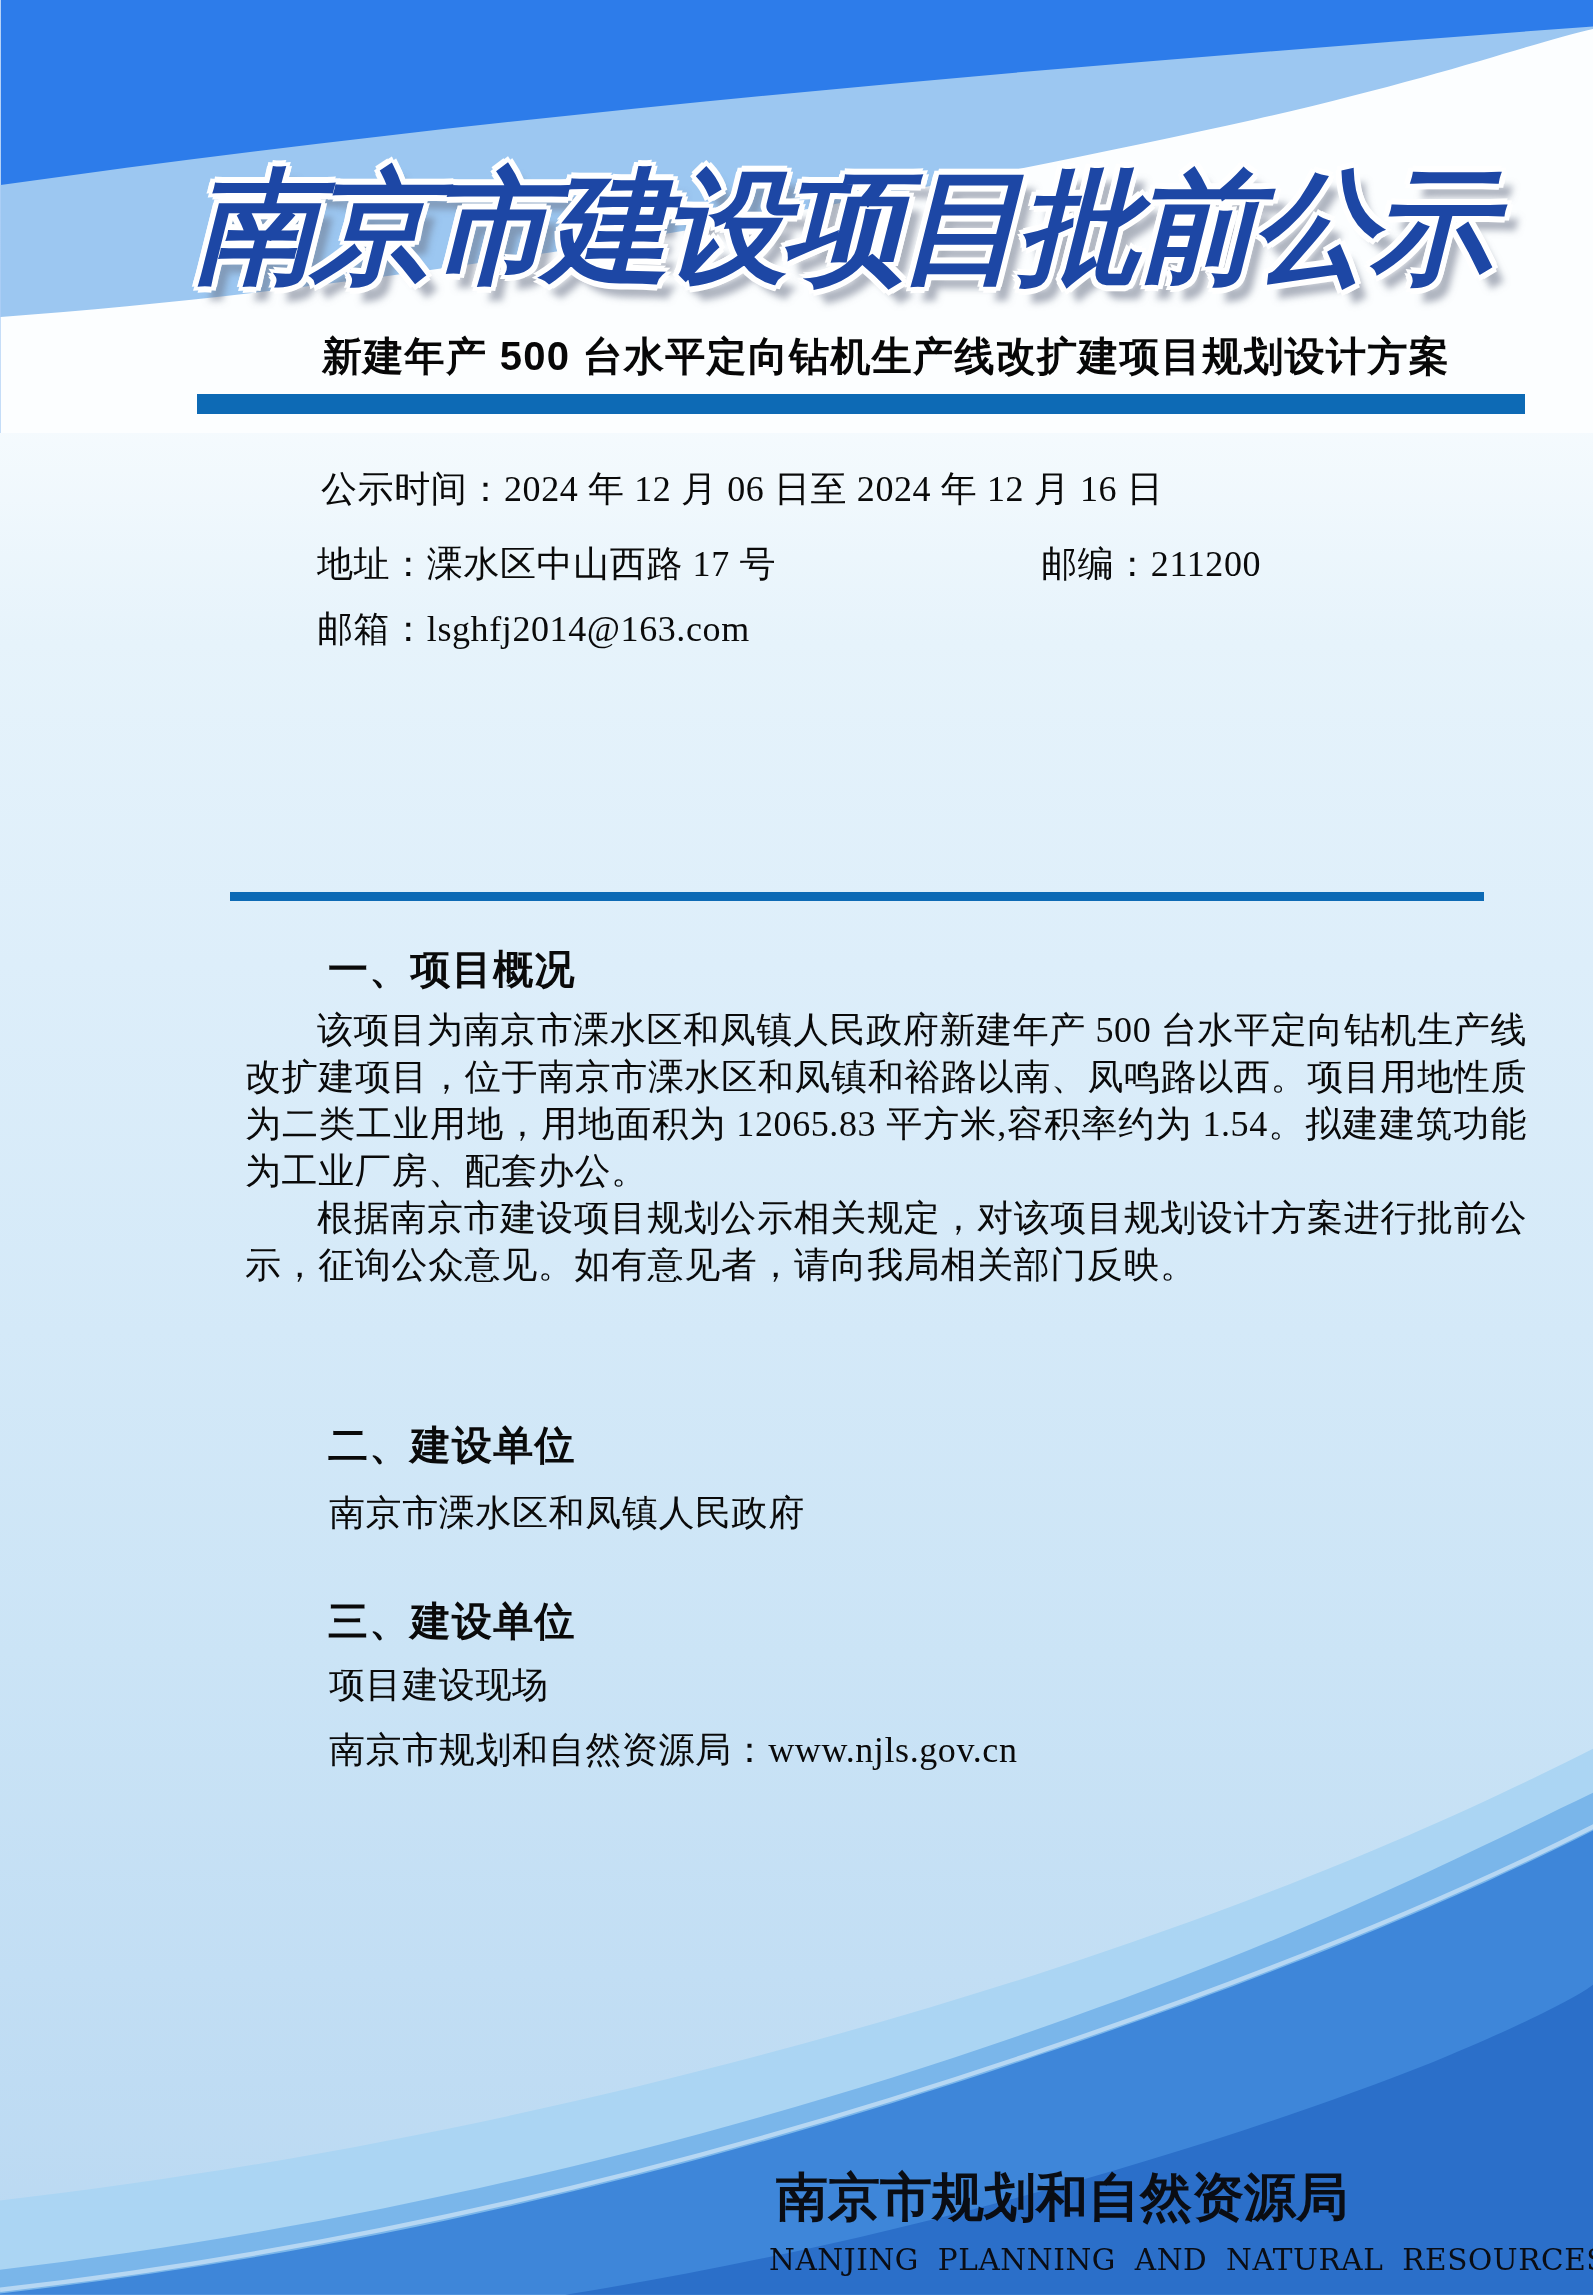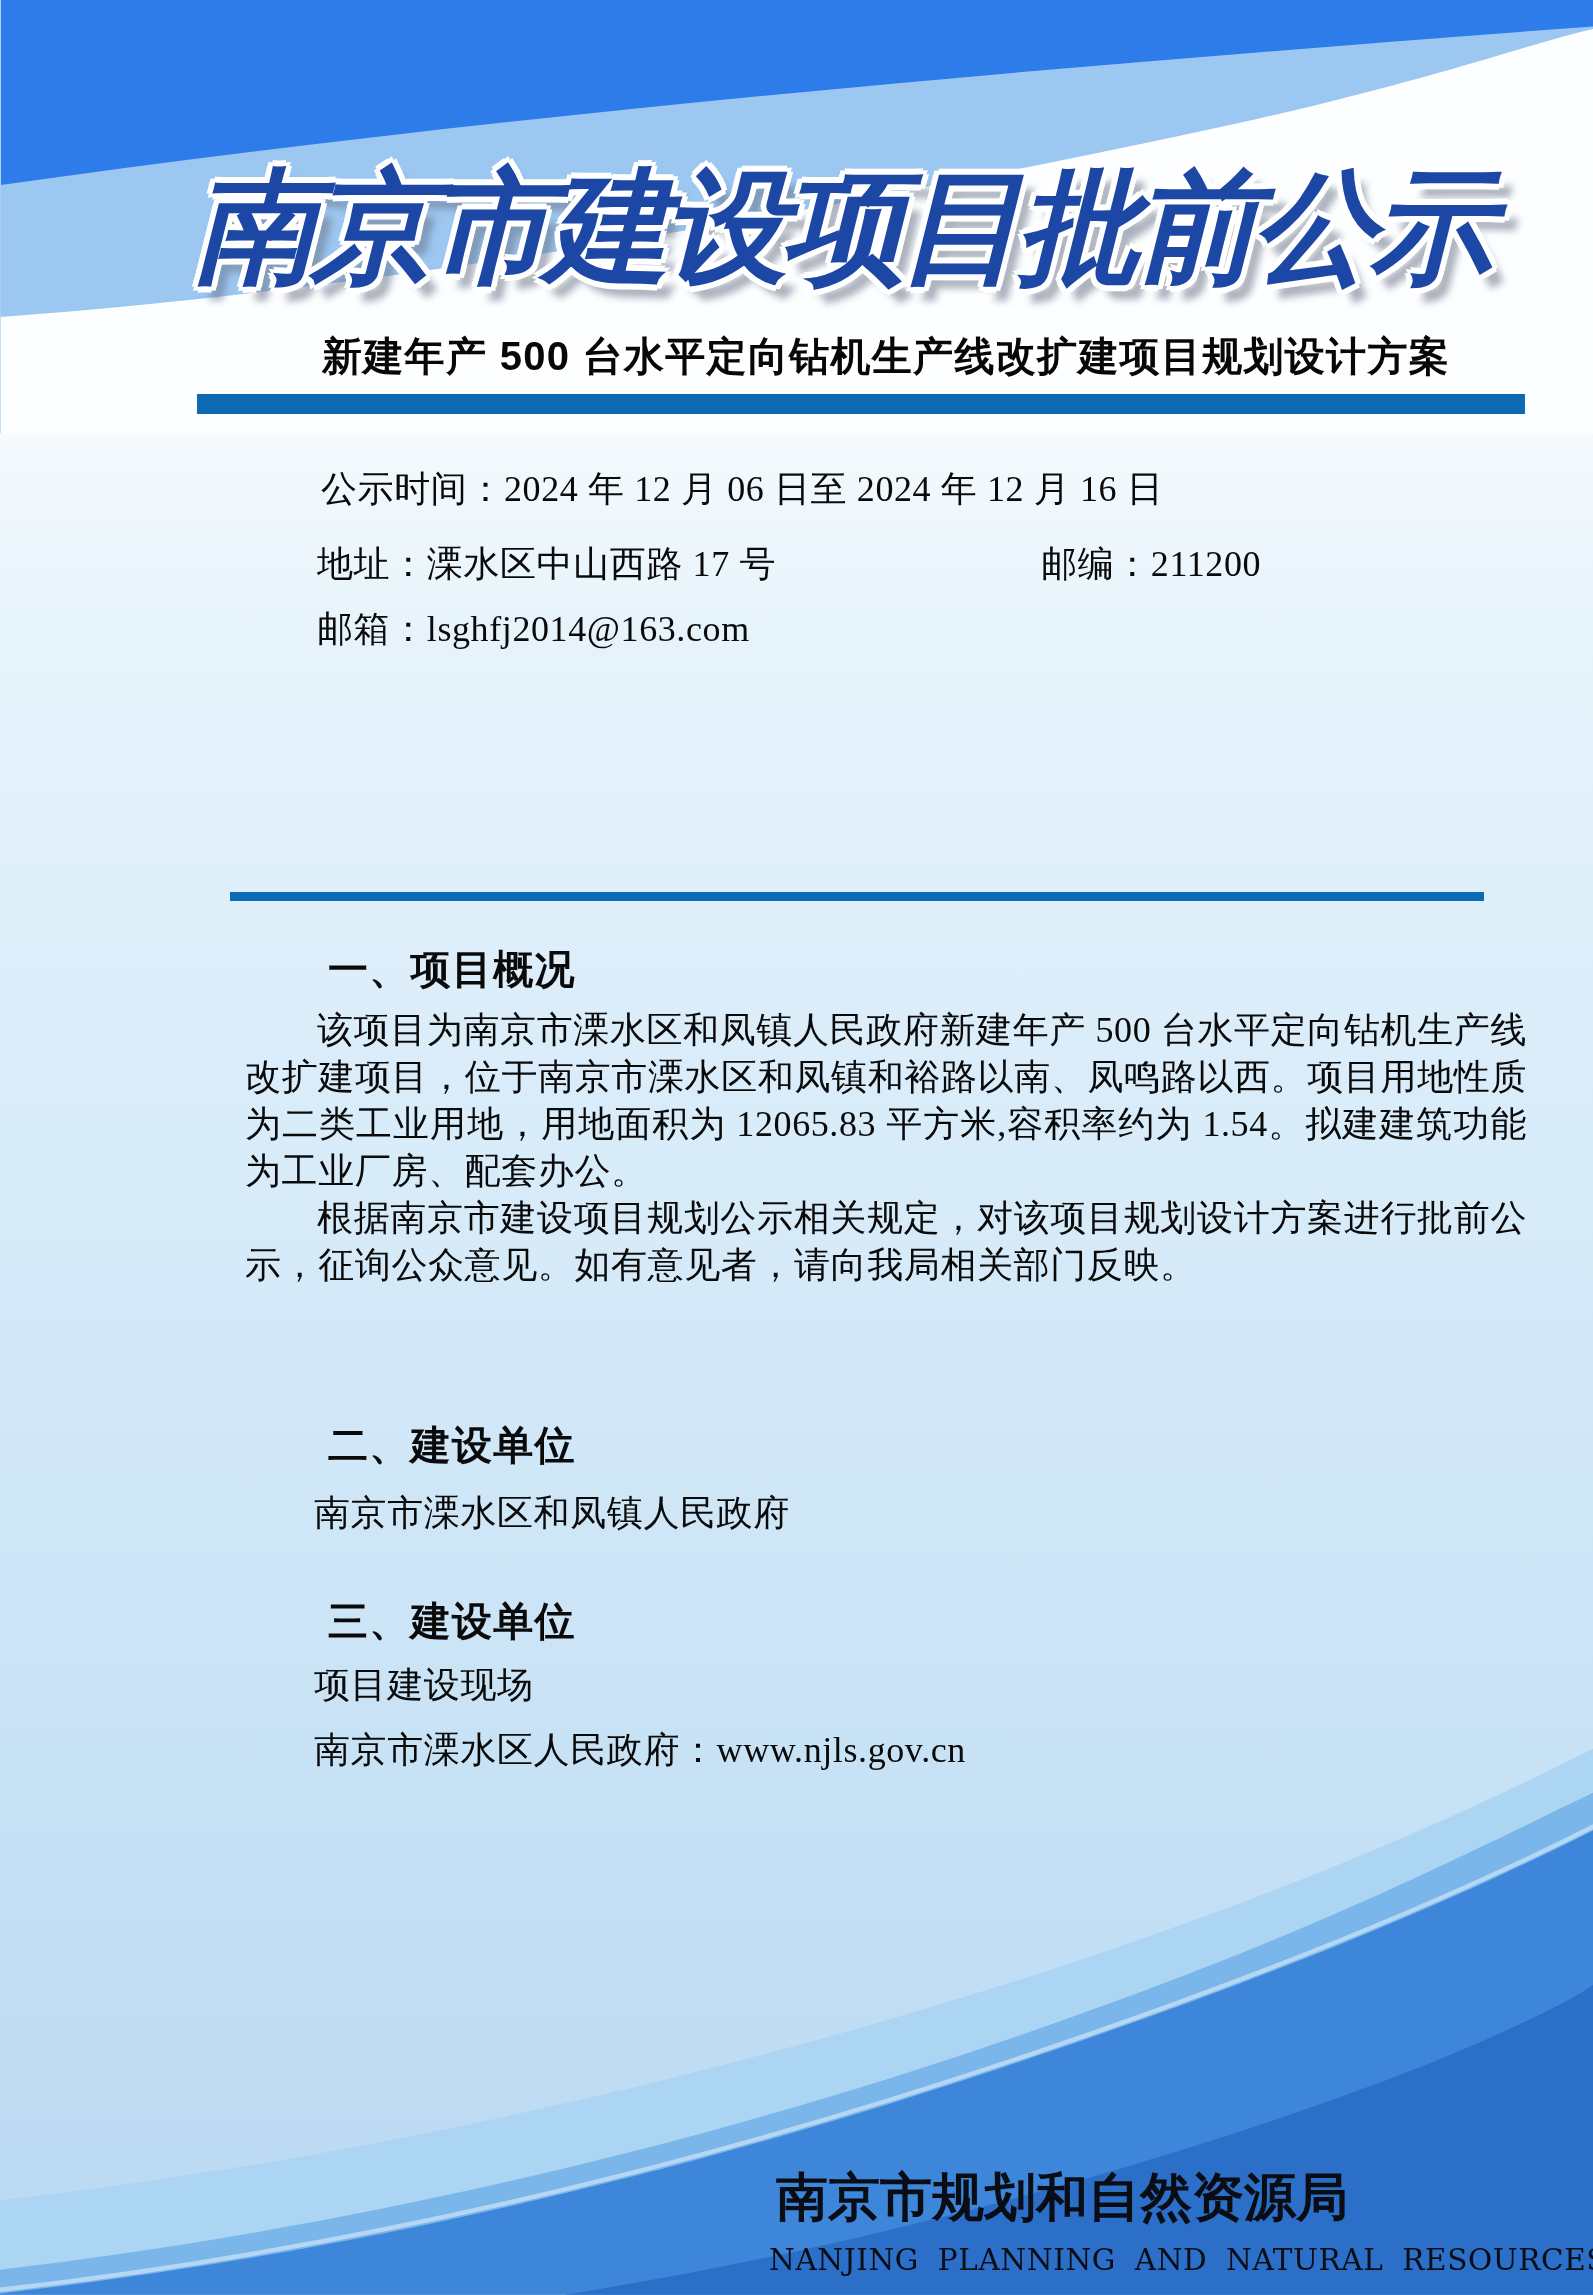--- a/index.html
+++ b/index.html
@@ -64,21 +64,21 @@
   }
   .sec-body{
     position:absolute;left:245px;width:1282px;
     font-size:36px;line-height:47px;letter-spacing:0.6px;color:#0a0a0a;
   }
   .sec-body p{margin:0;text-align:justify;text-indent:2em;}
   .sec-lines{
     position:absolute;left:314px;width:1218px;
     font-size:36px;line-height:65px;letter-spacing:0.6px;color:#0a0a0a;
   }
-  .sec-lines div{white-space:nowrap;}
+  .sec-lines div{white-space:nowrap;margin-left:15px;}
 
   .footer-cn{
     position:absolute;left:776px;top:2168px;width:744px;
     text-align:left;
     font-family:"DejaVu Serif", serif;
     font-weight:700;font-size:52px;line-height:1.1;
     color:#0a0d14;white-space:nowrap;
   }
   .footer-en{
     position:absolute;left:769px;top:2243px;width:757px;
@@ -130,21 +130,21 @@
   </div>
 
   <div class="sec-heading" style="top:1418px;">二、建设单位</div>
   <div class="sec-lines" style="top:1481px;">
     <div>南京市溧水区和凤镇人民政府</div>
   </div>
 
   <div class="sec-heading" style="top:1594px;">三、建设单位</div>
   <div class="sec-lines" style="top:1653px;">
     <div>项目建设现场</div>
-    <div>南京市溧水区人民政府：www.njls.gov.cn</div>
+    <div>南京市规划和自然资源局：www.njls.gov.cn</div>
   </div>
 
   <svg class="decor ftr-decor" width="1594" height="572" viewBox="0 0 2538 910" aria-hidden="true">
     <path d="M0,760 C 600,690 1150,560 1650,400 C 2050,270 2320,150 2538,40 L2538,910 L0,910 Z" fill="#abd5f3"></path>
     <path d="M0,870 C 600,800 1200,650 1700,470 C 2100,330 2350,200 2538,110 L2538,910 L0,910 Z" fill="#7ab6ea"></path>
     <path d="M0,908 C 600,840 1150,700 1650,530 C 2080,385 2350,265 2538,170 L2538,910 L0,910 Z" fill="#3e86d9"></path>
     <path d="M0,902 C 600,834 1150,694 1650,524 C 2080,379 2350,259 2538,164" fill="none" stroke="rgba(255,255,255,0.45)" stroke-width="7"></path>
     <path d="M900,910 C 1400,830 1900,690 2280,540 C 2420,483 2520,432 2538,415 L2538,910 Z" fill="#2b6fc9"></path>
   </svg>
 

